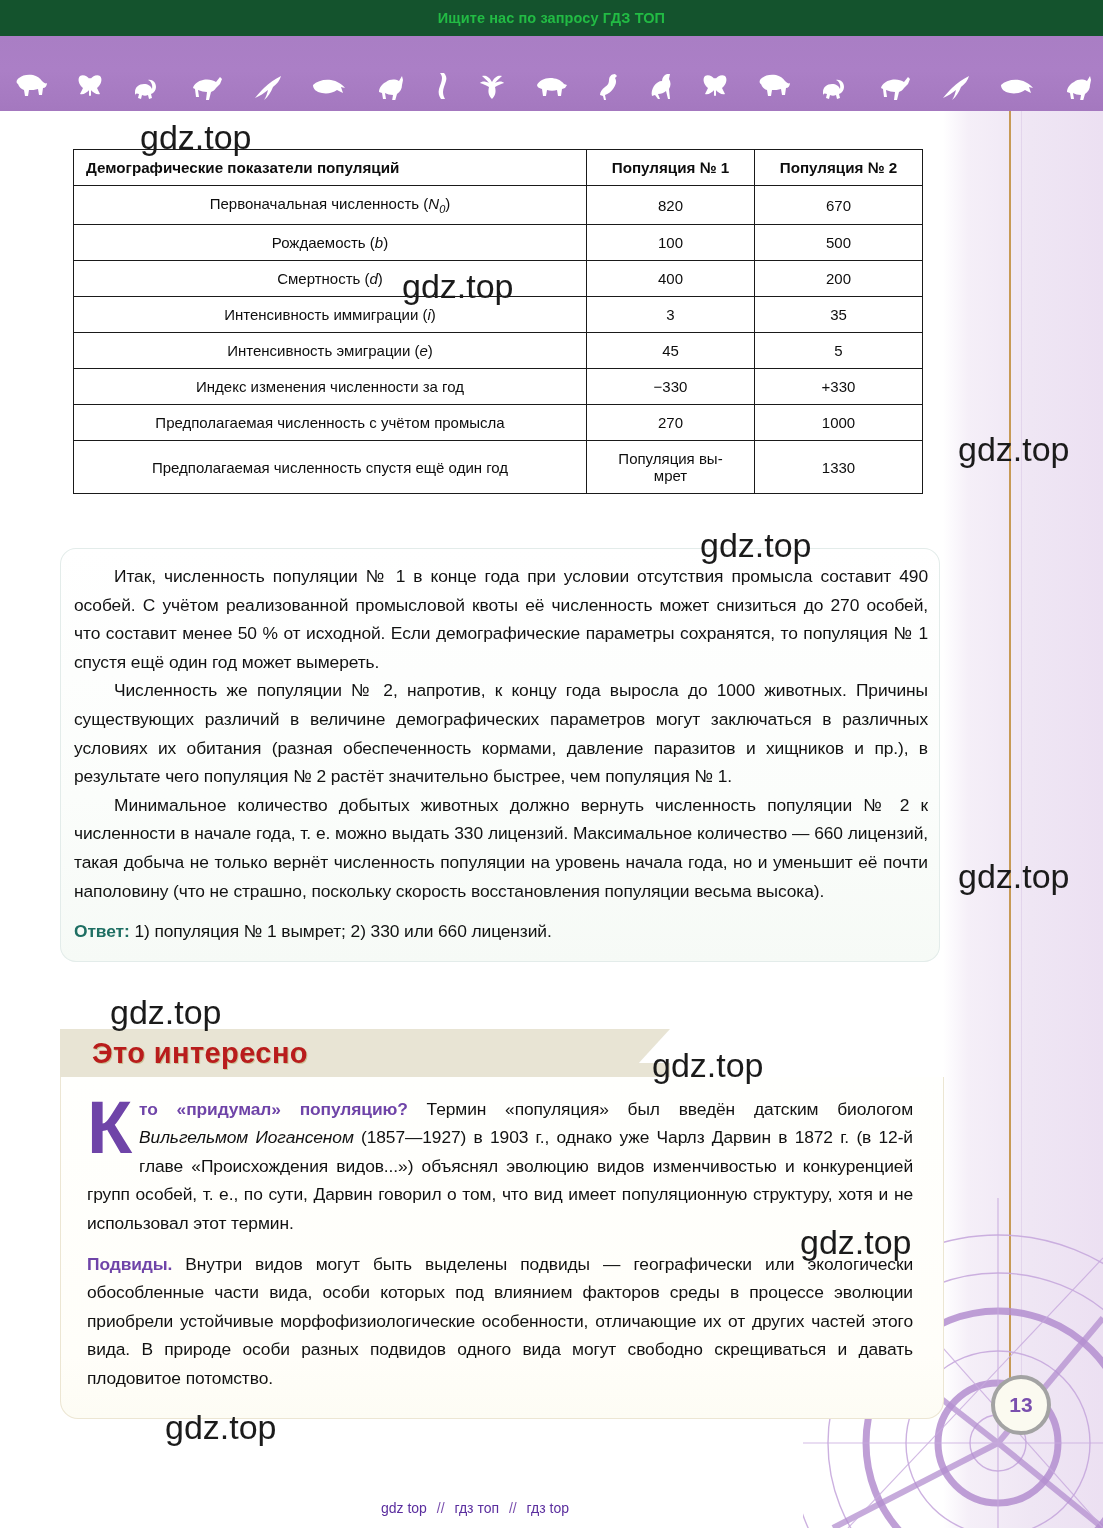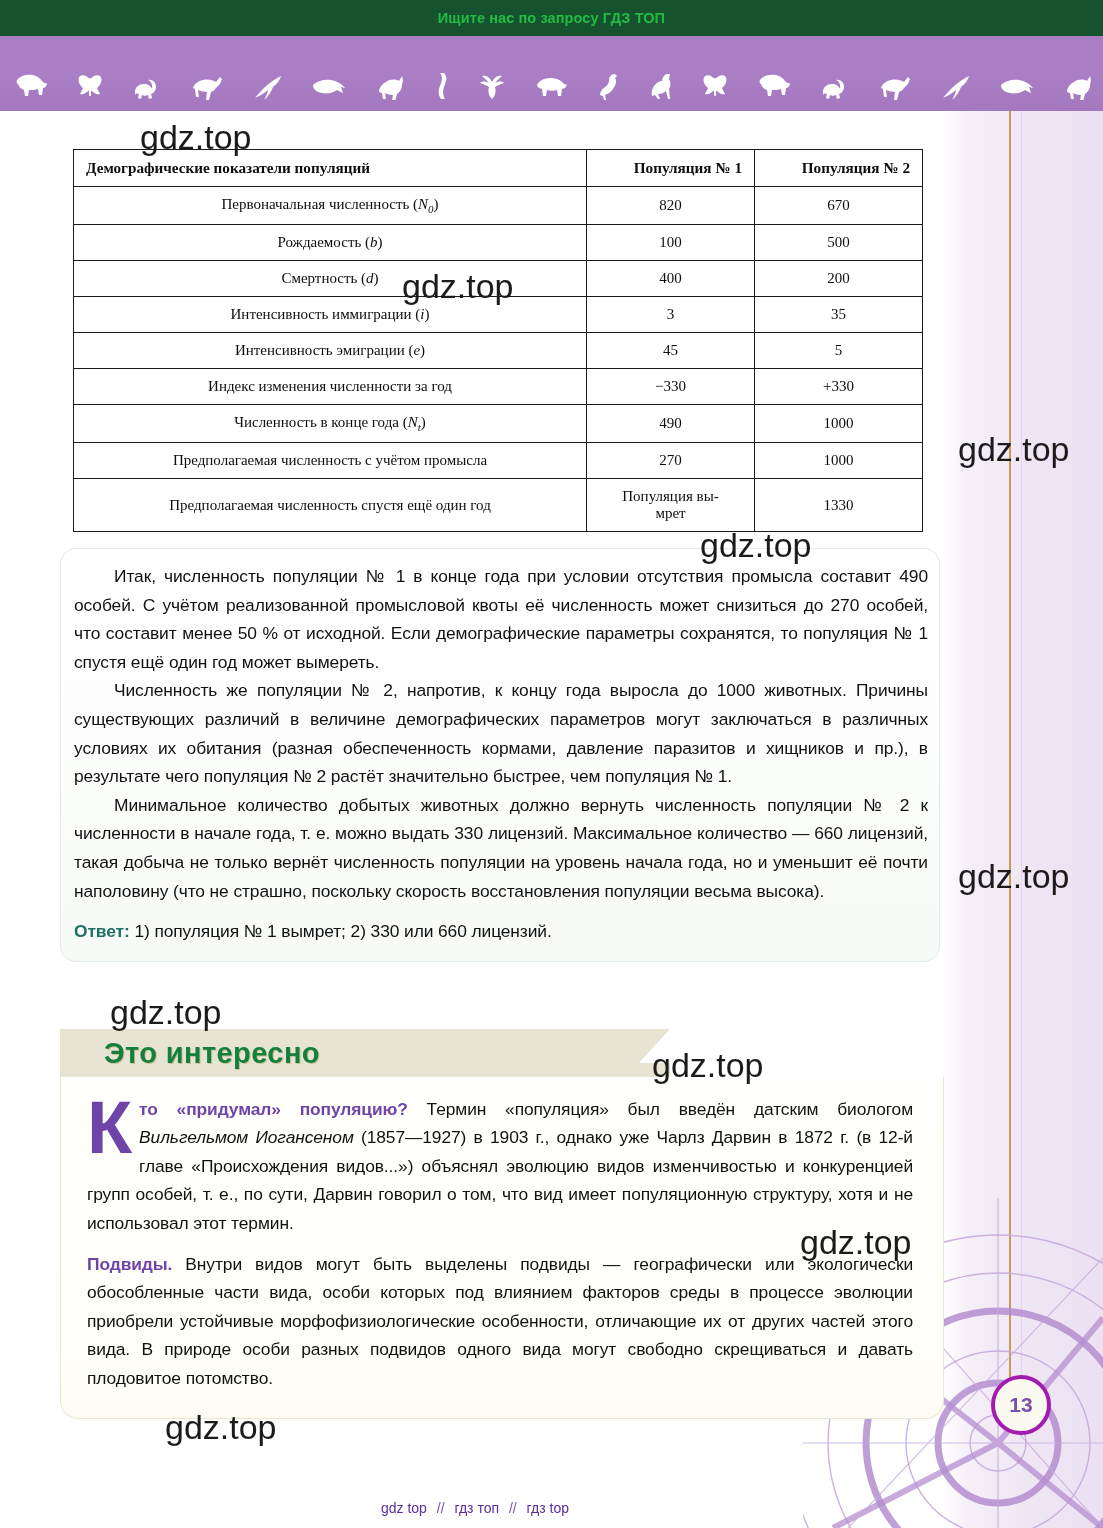--- a/index.html
+++ b/index.html
@@ -74,36 +74,36 @@
     color:#1b1b1b;
     font-family:"Liberation Sans", sans-serif;
     font-weight:400;
     white-space:nowrap;
     z-index:40;
     pointer-events:none;
   }
 
   
   .table-wrap {
-    position:absolute; left:73px; top:38px; width:850px;font-family:Liberation Serif, serif;
+    position:absolute; left:73px; top:38px; width:850px;
   }
   table.demo {
     border-collapse:collapse;
     width:850px;
     background:#fff;
     font-size:15px;
     color:#0d0d0d;
   }
   table.demo td, table.demo th {
     border:1.6px solid #1a1a1a;
     padding:9px 12px;
     vertical-align:middle;
   }
   table.demo th { font-weight:700; font-size:15.2px; }
-  table.demo th.hcell { text-align:right; white-space:nowrap; }
+  table.demo th.hcell { text-align:center; white-space:nowrap; }
   table.demo th.hlabel { text-align:left; }
   table.demo td.label { text-align:center; font-weight:400; }
   table.demo td.val { text-align:center; width:168px; font-weight:400; }
   table.demo td.val2 { text-align:center; width:168px; font-weight:400; }
   .sub { font-size:11px; vertical-align:sub; font-style:italic; }
 
   
   .solution-box {
     position:absolute; left:60px; top:437px;
     width:880px;
@@ -142,23 +142,23 @@
     width:0; height:0;
     border-top:48px solid #e8e4d4;
     border-right:44px solid transparent;
   }
   .int-header .lip {
     position:absolute; right:-44px; top:34px;
     width:336px; height:14px;
     background:#e8e4d4;
   }
   .int-title {
-    margin-left:44px;
+    margin-left:32px;
     font-size:29px; font-weight:700;
-    color:#15803d;
+    color:#b91c1c;
     letter-spacing:.4px;
     text-shadow:1px 1px 0 #c9c297;
     z-index:2; position:relative;
   }
   .int-body {
     position:relative;
     margin-top:0;
     width:884px;
     background:linear-gradient(180deg,#fffffd 0%, #fffef9 82%, #fdfcf4 100%);
     border:1px solid #ece6d3;
@@ -185,21 +185,21 @@
     font-family:"Liberation Sans", sans-serif;
   }
   .lead { color:#6f44a8; font-weight:700; }
   .term { color:#6f44a8; font-weight:700; }
 
   
   .pagenum {
     position:absolute; right:52px; bottom:93px;
     width:60px; height:60px; border-radius:50%;
     background:#fbfaf0;
-    border:4px solid #a21caf;
+    border:4px solid #a3a3a3;
     display:flex; align-items:center; justify-content:center;
     color:#7a4fae; font-weight:700; font-size:21px;
     z-index:20;
   }
 
   
   .footer {
     position:absolute; left:0; bottom:12px; width:950px;
     text-align:center;
     color:#5a2d9e;
@@ -384,25 +384,20 @@
             <td class="label">Интенсивность эмиграции (<i>e</i>)</td>
             <td class="val">45</td>
             <td class="val2">5</td>
           </tr>
           <tr>
             <td class="label">Индекс изменения численности за год</td>
             <td class="val">−330</td>
             <td class="val2">+330</td>
           </tr>
           <tr>
-            <td class="label">Численность в конце года (<i>N<span class="sub">t</span></i>)</td>
-            <td class="val">490</td>
-            <td class="val2">1000</td>
-          </tr>
-          <tr>
             <td class="label">Предполагаемая численность с учётом промысла</td>
             <td class="val">270</td>
             <td class="val2">1000</td>
           </tr>
           <tr>
             <td class="label">Предполагаемая численность спустя ещё один год</td>
             <td class="val">Популяция вы-<br>мрет</td>
             <td class="val2">1330</td>
           </tr>
         </tbody>

